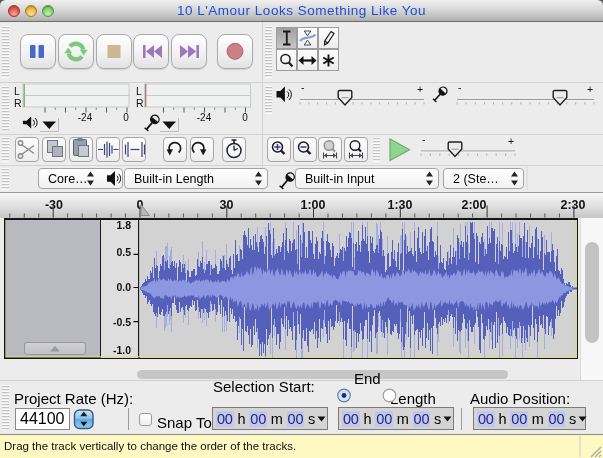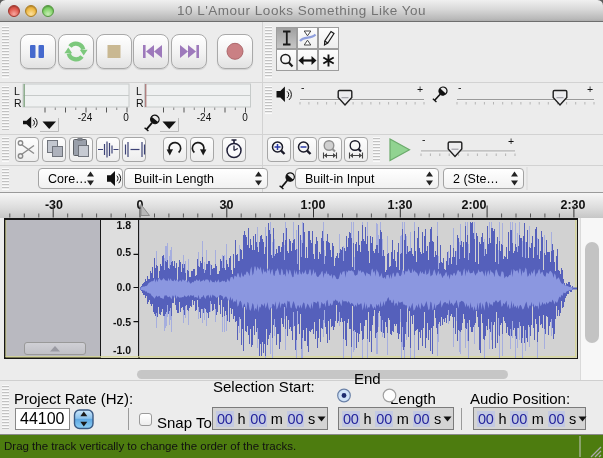--- a/index.html
+++ b/index.html
@@ -7,21 +7,21 @@
 body { font-family:"Liberation Sans", sans-serif; background:#ececec; position:relative; }
 .abs { position:absolute; }
 
 #titlebar { left:0; top:0; width:603px; height:22px;
   background:linear-gradient(#f0f0f0, #d8d8d8 45%, #b9b9b9 90%, #adadad);
   border-bottom:1px solid #6e6e6e; border-radius:5px 5px 0 0; }
 .tl { width:12px; height:12px; border-radius:50%; top:5px; }
 #tl-r { left:8px;  background:radial-gradient(circle at 50% 80%, #f8a8a0 0%, #e05a4f 55%, #c44539 100%); border:1px solid #9e352c; box-shadow:inset 0 1px 1px rgba(0,0,0,.2);}
 #tl-y { left:25px; background:radial-gradient(circle at 50% 80%, #fbe0a0 0%, #efba45 55%, #d89c2e 100%); border:1px solid #ab7d22; box-shadow:inset 0 1px 1px rgba(0,0,0,.2);}
 #tl-g { left:42px; background:radial-gradient(circle at 50% 80%, #c8ecb6 0%, #82d469 55%, #5fb248 100%); border:1px solid #549640; box-shadow:inset 0 1px 1px rgba(0,0,0,.2);}
-#title { left:0; top:3px; width:603px; text-align:center; font-size:13.5px; letter-spacing:0.5px; color:#737373; }
+#title { left:0; top:3px; width:603px; text-align:center; font-size:13.5px; letter-spacing:0.5px; color:#1d4ed8; }
 
 .grip { width:7px; background:repeating-linear-gradient(#fafafa 0 1px, #c2c2c2 1px 2px, #ededed 2px 3px); }
 
 .bigbtn { top:34px; width:36px; height:35px; border-radius:8px; border:1px solid #a9a9a9;
   background:linear-gradient(#ffffff, #f2f2f2 55%, #e2e2e2); box-shadow:0 1px 1px rgba(0,0,0,.12); }
 .sbtn { top:137px; width:24px; height:25px; border-radius:4px; border:1px solid #a6a6a6;
   background:linear-gradient(#fdfdfd, #ededed); }
 .tcell { width:21px; height:22px; border:1px solid #9d9d9d; background:linear-gradient(#fdfdfd,#eeeeee); }
 .tcell.sel { background:linear-gradient(#a0a0a0,#c6c6c6); }
 
@@ -45,21 +45,21 @@
 #vsb { left:580px; top:218px; width:23px; height:162px; background:#f7f7f7; border-left:1px solid #dadada;}
 #vsb-thumb { left:585px; top:242px; width:14px; height:101px; background:#c3c3c3; border-radius:7px; }
 #hsb-thumb { left:137px; top:370px; width:371px; height:9px; background:#c6c6c6; border-radius:5px; }
 
 #selbar { left:0; top:380px; width:603px; height:54px; background:#ececec; border-top:1px solid #cfcfcf;}
 .lbl { font-size:15px; color:#000; }
 .timebox { top:407px; width:116px; height:23px; background:#d4d4d4; border:1px solid #7b7b7b; }
 .timebox .inner { position:absolute; left:3px; top:3px; font-size:14.5px; letter-spacing:-0.2px; color:#000; white-space:nowrap; }
 .timebox span.d { background:#c3c9e2; color:#24249d; padding:0 1px; }
 
-#statusbar { left:0; top:434px; width:603px; height:24px; background:#4d7c0f; border-top:1px solid #8a8a8a;text-decoration:underline; }
+#statusbar { left:0; top:434px; width:603px; height:24px; background:#fef9c3; border-top:1px solid #8a8a8a;text-decoration:underline; }
 #statusbar .txt { position:absolute; left:4px; top:5px; font-size:11.5px; color:#111; }
 </style>
 </head>
 <body>
 
 <div id="titlebar" class="abs"></div>
 <div id="tl-r" class="abs tl"></div>
 <div id="tl-y" class="abs tl"></div>
 <div id="tl-g" class="abs tl"></div>
 <div id="title" class="abs">10 L'Amour Looks Something Like You</div>

